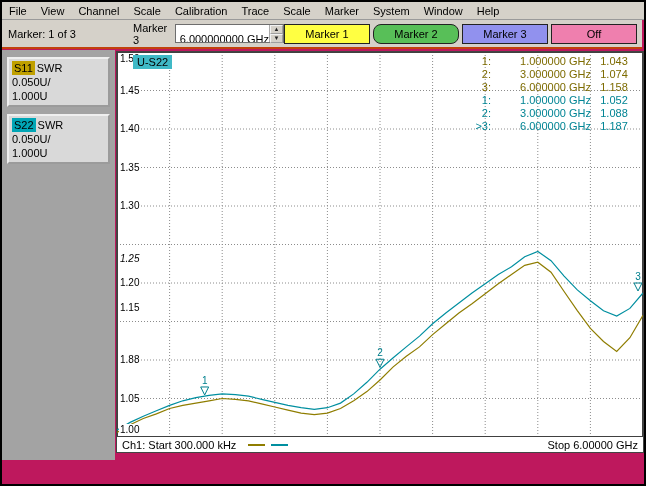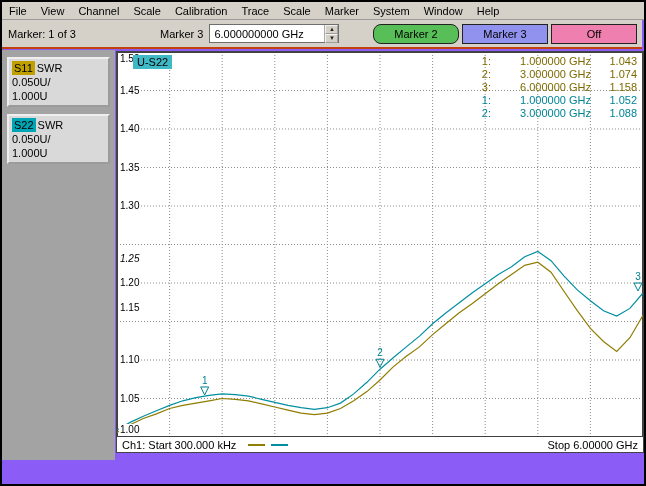--- a/index.html
+++ b/index.html
@@ -1,32 +1,32 @@
 <!DOCTYPE html>
 <html><head>
 <meta charset="utf-8">
 <style>
   * { margin:0; padding:0; box-sizing:border-box; }
   body { background:#888; font-family:"Liberation Sans", sans-serif; }
   .app { position:relative; width:646px; height:486px; border:2px solid #000;
-         background:#8b5cf6; overflow:hidden; font-size:11px; color:#000; }
+         background:#be185d; overflow:hidden; font-size:11px; color:#000; }
 
   
   .menubar { position:absolute; left:0; top:0; right:0; height:18px; background:#d5d1c9;
              border-bottom:1px solid #9a9a9a; display:flex; align-items:center; }
   .menu-item { padding:0 7px; height:100%; display:flex; align-items:center; cursor:default; }
 
   
   .toolbar { position:absolute; left:0; top:18px; right:2px; height:29px; background:#d5d1c9;
              border-bottom:2px solid #c2410c; display:flex; align-items:center; }
   .mk-status { margin-left:6px; width:152px; }
   .sp-label { margin-right:6px; }
   .spinner { display:flex; align-items:stretch; width:130px; height:19px; background:#fff;
              border:1px solid #6e6e6e; }
-  .sp-value { flex:1; padding:3px 0 0 4px; white-space:nowrap; overflow:hidden; }
+  .sp-value { flex:1; padding:8px 0 0 4px; white-space:nowrap; overflow:hidden; }
   .sp-btns { width:14px; display:flex; flex-direction:column; border-left:1px solid #aaa; }
   .sp-up, .sp-dn { flex:1; background:#d5d1c9; border:1px outset #f2f2f2; font-size:6px;
                    line-height:7px; text-align:center; color:#222; cursor:default; }
   .mk-btns { margin-left:auto; margin-right:5px; display:flex; gap:3px; }
   .mk-btn { width:86px; height:20px; border:1px solid #222; font-family:inherit; font-size:11px;
             color:#000; cursor:default; }
 
   
   .sidebar { position:absolute; left:0; top:48px; width:113px; height:410px; background:#a3a3a3; }
   .trace-box { margin:7px 5px 3px 5px; background:#d9d9d9; border:2px outset #efefef;
@@ -39,21 +39,21 @@
                  background:#fff; border:1px solid #444; }
   #plot { position:absolute; left:0; top:0; right:0; bottom:15px; }
   #plot-svg { position:absolute; left:0; top:0; }
   .ytick { position:absolute; left:2px; font-size:10px; background:#fff; padding:0 1px;
            line-height:12px; }
   .active-label { position:absolute; top:3px; left:16px; padding:0 4px; line-height:14px; }
   .readouts { position:absolute; top:3px; right:6px; text-align:right; line-height:13px; }
   .ro-row span { display:inline-block; }
   .ro-n { width:24px; text-align:right; }
   .ro-f { width:100px; text-align:right; }
-  .ro-v { width:46px; text-align:right; }
+  .ro-v { width:46px; text-align:center; }
   .ro-s11 { color:#7d6b00; }
   .ro-s22 { color:#008494; }
   .chart-footer { position:absolute; left:0; right:0; bottom:0; height:15px; display:flex;
                   align-items:center; padding:0 5px; background:#fff; }
   .leg { width:17px; border-top:2px solid #000; margin:0 3px; }
   .leg-s11 { margin-left:12px; }
   .spacer { flex:1; }
 
   
   .statusbar { position:absolute; left:0; right:0; bottom:0; height:22px; background:#d5d1c9;
@@ -88,20 +88,21 @@
     <span class="mk-status">Marker: 1 of 3</span>
     <span class="sp-label">Marker 3</span>
     <div class="spinner">
       <span class="sp-value">6.000000000 GHz</span>
       <div class="sp-btns">
         <div class="sp-up"><span>▲</span></div>
         <div class="sp-dn"><span>▼</span></div>
       </div>
     </div>
     <div class="mk-btns">
+      <button class="mk-btn" style="background: rgb(255, 255, 66);">Marker 1</button>
       <button class="mk-btn" style="background: rgb(88, 191, 88); border-radius: 8px;">Marker 2</button>
       <button class="mk-btn" style="background: rgb(145, 145, 238);">Marker 3</button>
       <button class="mk-btn" style="background: rgb(239, 127, 174);">Off</button>
     </div>
   </div>
 
   <div class="sidebar">
     <div class="trace-box">
       <div><span class="tb-badge" style="background: rgb(192, 160, 0);">S11</span><span class="tb-fmt">SWR</span></div>
       <div>0.050U/</div>
@@ -146,31 +147,32 @@
           <text x="521" y="228.00999999999996" text-anchor="middle" font-size="10" fill="#00808e" font-family="&quot;Liberation Sans&quot;, sans-serif">3</text>
         </svg>
     <span class="ytick" style="top: 1px;">1.50</span>
         <span class="ytick" style="top: 32.5px;">1.45</span>
         <span class="ytick" style="top: 71px;">1.40</span>
         <span class="ytick" style="top: 109.5px;">1.35</span>
         <span class="ytick" style="top: 148px;">1.30</span>
         <span class="ytick" style="top: 201px; font-style: italic;">1.25</span>
         <span class="ytick" style="top: 225px;">1.20</span>
         <span class="ytick" style="top: 250px;">1.15</span>
-        <span class="ytick" style="top: 302px;">1.10</span>
+        <span class="ytick" style="top: 302px;">1.88</span>
         <span class="ytick" style="top: 340.5px;">1.05</span>
         <span class="ytick" style="top: 372px;">1.00</span>
       </div>
     <span class="active-label" style="background: rgb(63, 185, 198);">U-S22</span>
     <div class="readouts">
       <div class="ro-row ro-s11"><span class="ro-n">1:</span><span class="ro-f">1.000000 GHz</span><span class="ro-v">1.043</span></div>
       <div class="ro-row ro-s11"><span class="ro-n">2:</span><span class="ro-f">3.000000 GHz</span><span class="ro-v">1.074</span></div>
       <div class="ro-row ro-s11"><span class="ro-n">3:</span><span class="ro-f">6.000000 GHz</span><span class="ro-v">1.158</span></div>
       <div class="ro-row ro-s22"><span class="ro-n">1:</span><span class="ro-f">1.000000 GHz</span><span class="ro-v">1.052</span></div>
       <div class="ro-row ro-s22"><span class="ro-n">2:</span><span class="ro-f">3.000000 GHz</span><span class="ro-v">1.088</span></div>
+      <div class="ro-row ro-s22"><span class="ro-n">&gt;3:</span><span class="ro-f">6.000000 GHz</span><span class="ro-v">1.187</span></div>
     </div>
     <div class="chart-footer">
       <span>Ch1: Start 300.000 kHz</span>
       <span class="leg leg-s11" style="border-top-color: rgb(143, 125, 0);"></span>
       <span class="leg leg-s22" style="border-top-color: rgb(0, 143, 160);"></span>
       <span class="spacer"></span>
       <span>Stop 6.00000 GHz</span>
     </div>
   </div>
 

